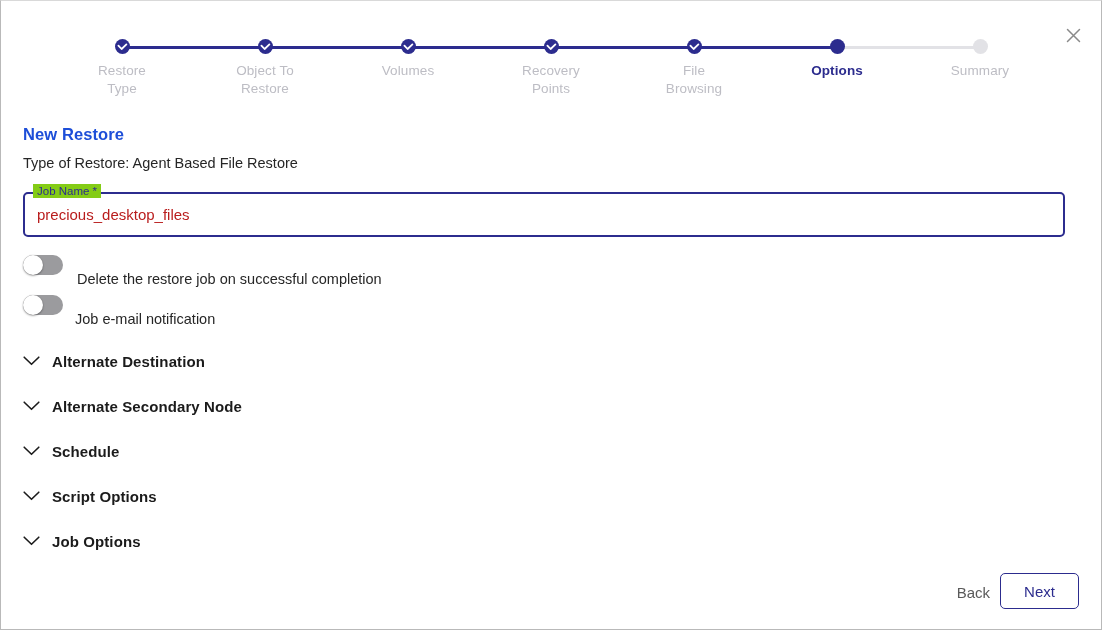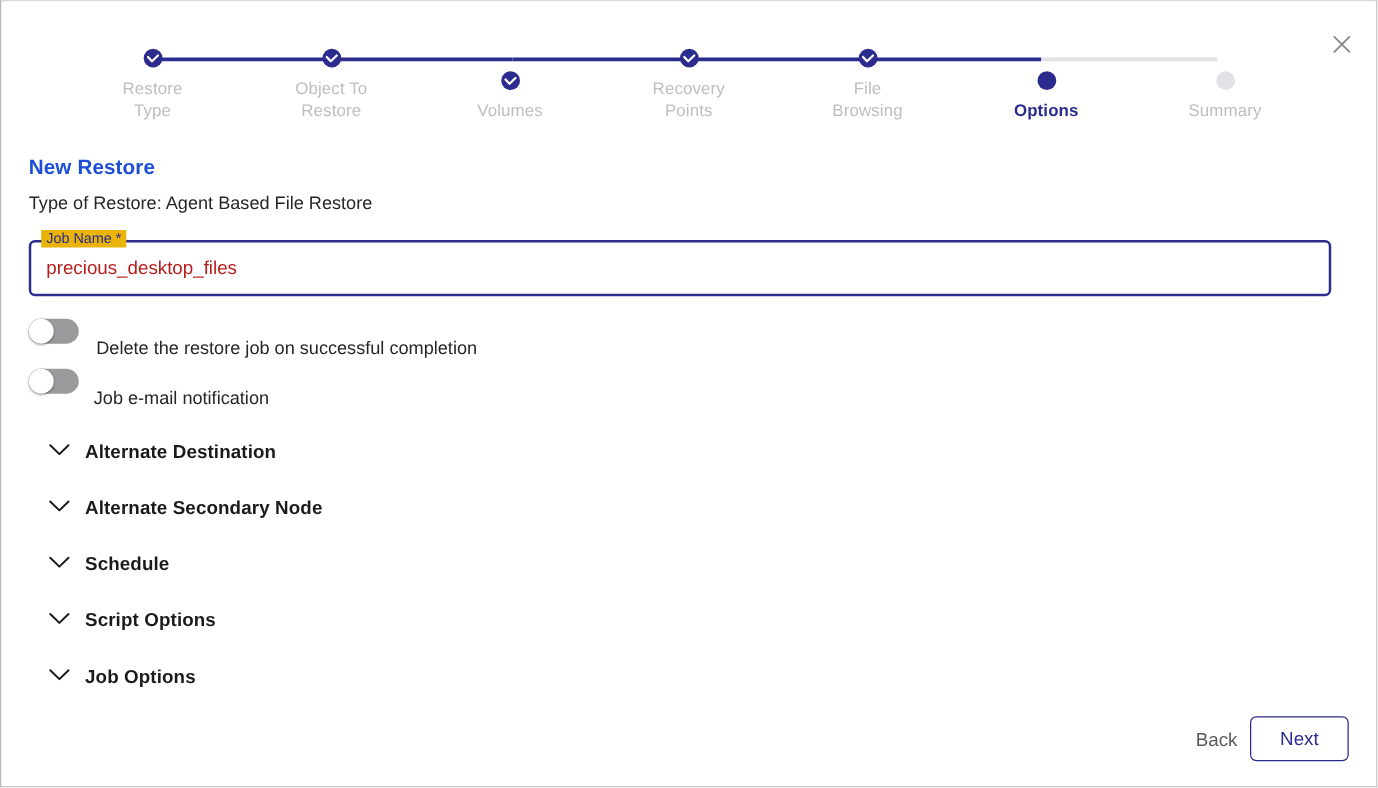--- a/index.html
+++ b/index.html
@@ -38,21 +38,21 @@
   .stepper {
     position: absolute;
     left: 56px; right: 56px;
     top: 38px;
     height: 60px;
   }
   .stepper-row {
     position: relative;
     display: flex;
     justify-content: space-between;
-    align-items: flex-end;
+    align-items: flex-start;
   }
   .step {
     position: relative;
     display: flex;
     flex-direction: column;
     align-items: center;
     width: 130px;
     z-index: 2;
     cursor: pointer;
   }
@@ -114,21 +114,21 @@
   .field-box {
     position: absolute;
     inset: 0;
     border: 2px solid #2c2c8e;
     border-radius: 5px;
     background: #fff;
   }
   .field-notch {
     position: absolute;
     top: -8px; left: 10px;
-    background: #eab308;
+    background: #84cc16;
     padding: 0 4px;
     font-size: 11.5px;
     color: #2c2c8e;
     line-height: 14px;
     white-space: nowrap;
   }
   .field-input {
     position: absolute;
     left: 12px; right: 12px; top: 2px; bottom: 2px;
     border: none; outline: none;
@@ -169,21 +169,21 @@
     font-size: 14.5px;
     color: #262626;
     white-space: nowrap;
     margin-top: 28px;
   }
   .toggle-row.r2 .toggle-label { margin-left: 12px; }
 
   
   .section {
     position: absolute;
-    left: 38px;
+    left: 22px;
     display: flex;
     align-items: center;
     cursor: pointer;
     height: 24px;
     text-align: right;
   }
   .section .chev { flex: 0 0 auto; display: block; margin-right: 12px; }
   .section-label {
     font-size: 15px;
     font-weight: bold;

